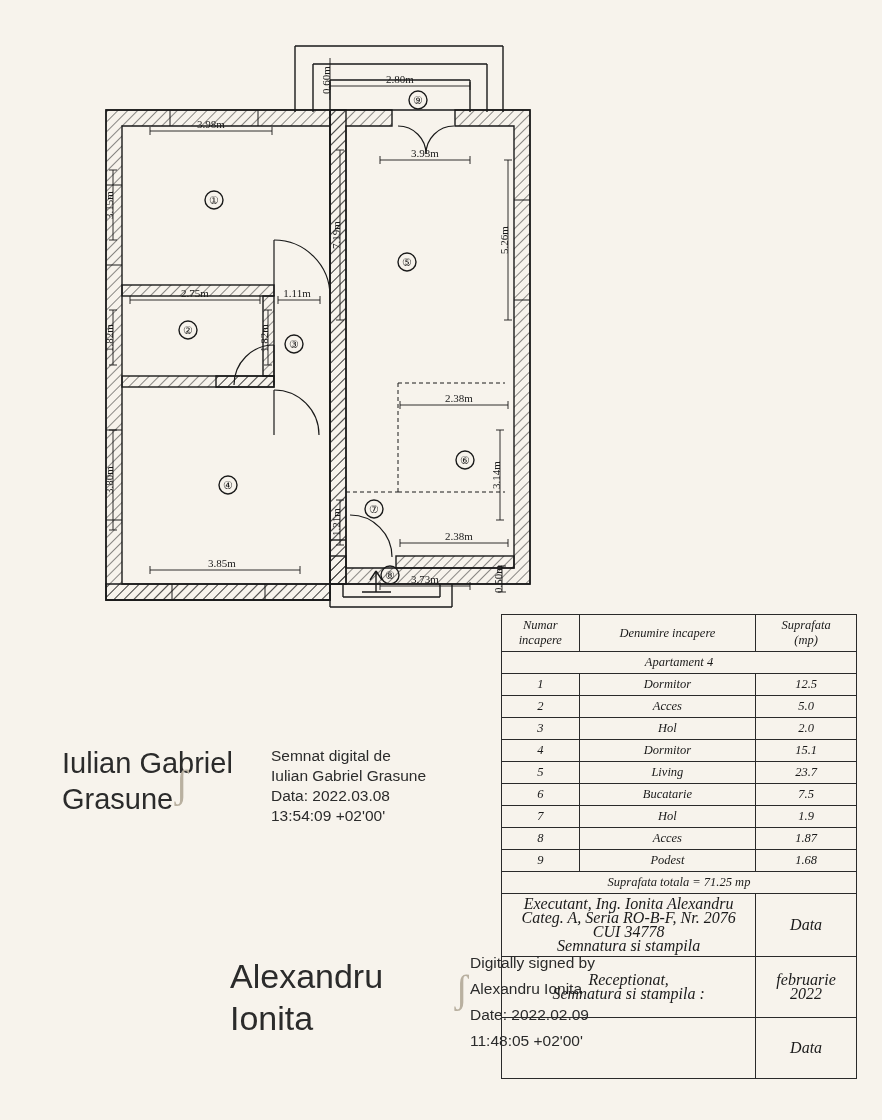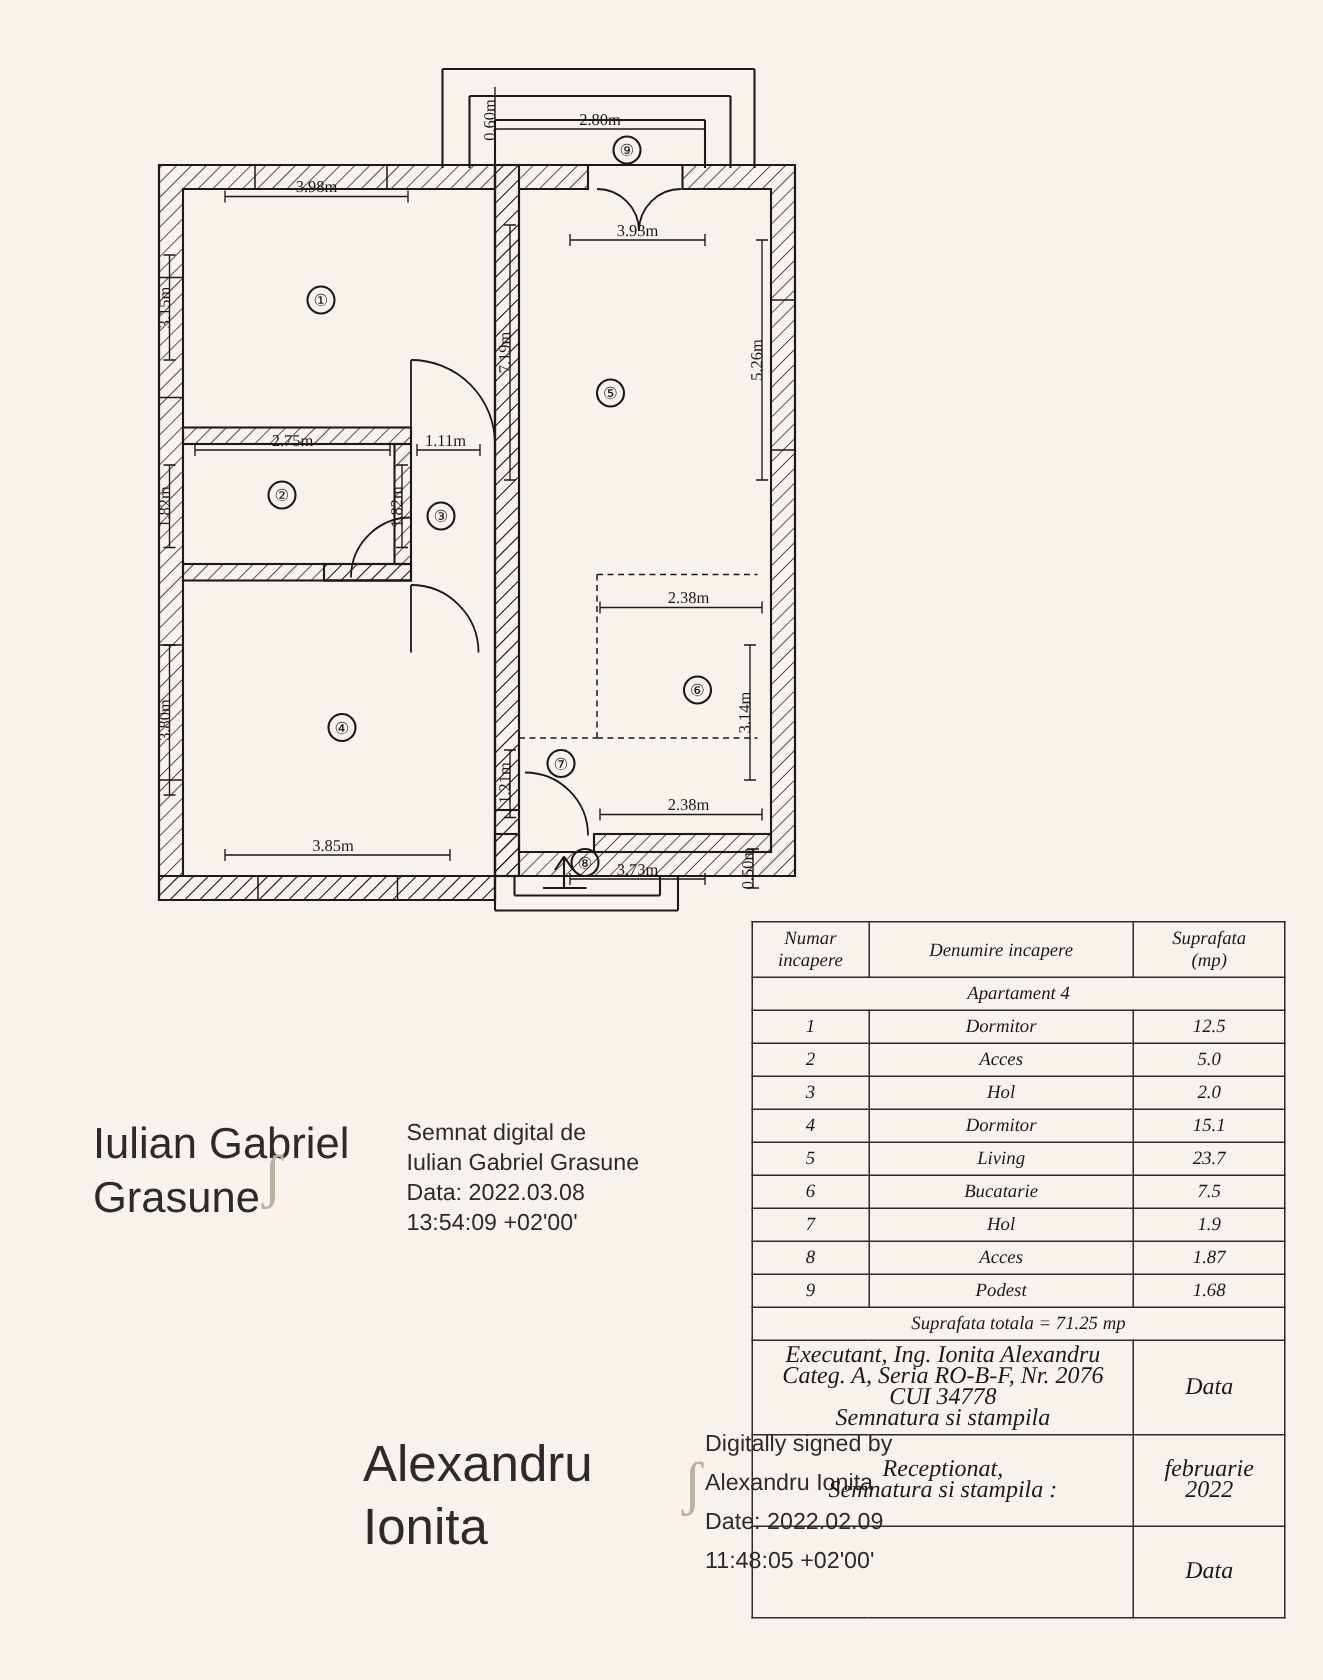--- a/index.html
+++ b/index.html
@@ -18,21 +18,21 @@
   .plan svg{display:block;}
 
   
   .sig{position:absolute;font-family:"Liberation Sans", sans-serif;color:#2b2b2b;}
   .sig .name{font-size:29px;line-height:36px;white-space:pre-line;}
   .sig .meta{font-size:15.5px;line-height:20px;white-space:pre-line;}
   .sig-1{left:62px;top:730px;}
   .sig-1 .name{position:absolute;left:0;top:15px;width:210px;}
   .sig-1 .meta{position:absolute;left:209px;top:0;width:280px;margin-top:16px;}
   .sig-2{left:230px;top:950px;}
-  .sig-2 .name{position:absolute;left:0;top:5px;width:250px;font-size:34px;line-height:42px;margin-left:12px;}
+  .sig-2 .name{position:absolute;left:0;top:5px;width:250px;font-size:34px;line-height:42px;}
   .sig-2 .meta{position:absolute;left:240px;top:0;width:300px;font-size:15.5px;line-height:26px;}
 
   .flourish{position:absolute;color:#b9b0a0;font-size:40px;font-family:"Liberation Serif",serif;}
 
   
   .tbl-wrap{position:absolute;left:501px;top:614px;width:364px;}
   table.rooms{border-collapse:collapse;width:356px;font-size:12.5px;font-style:italic;}
   table.rooms td,table.rooms th{
     border:1px solid #2a2a2a;
     text-align:center;

